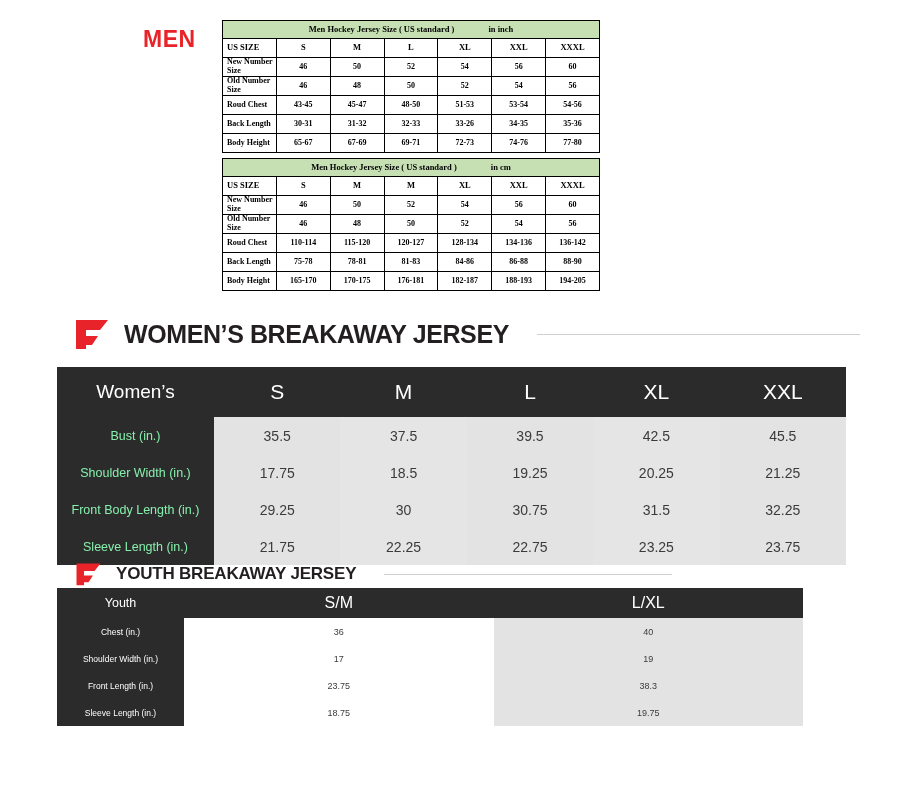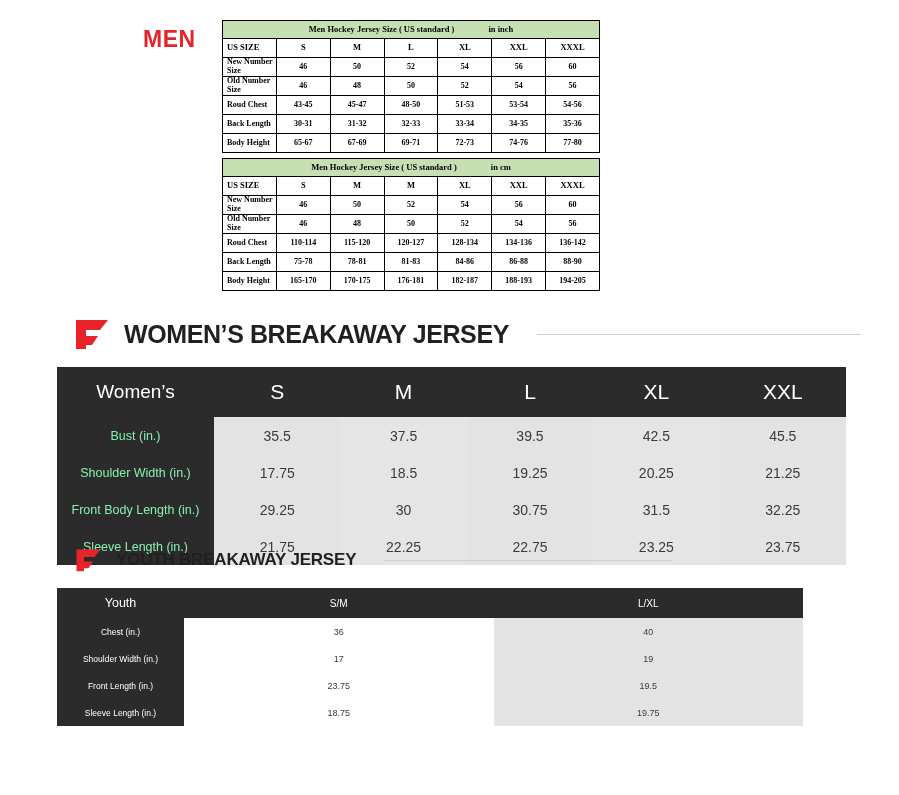--- a/index.html
+++ b/index.html
@@ -154,21 +154,21 @@
     color: #3b3b3b;
     height: 35px;
   }
   table.women tbody td.shade { background: #e3e3e3; }
   table.women tbody td.plain { background: #e5e5e5; }
 
   
   .youth-head {
     position: absolute;
     left: 72px;
-    top: 548px;
+    top: 562px;
     width: 600px;
   }
   .youth-table-wrap {
     position: absolute;
     left: 57px;
     top: 588px;
     width: 746px;
   }
   table.youth {
     border-collapse: collapse;
@@ -177,21 +177,21 @@
   }
   table.youth th, table.youth td {
     border: none;
     text-align: center;
     font-family: "Liberation Sans", sans-serif;
   }
   table.youth thead th {
     background: #2b2b2b;
     color: #ffffff;
     height: 28px;
-    font-size: 10px;
+    font-size: 16px;
     font-weight: normal;
   }
   table.youth thead th.corner {
     width: 125px;
     font-size: 12.5px;
   }
   table.youth tbody td.rowlabel {
     background: #2b2b2b;
     color: #ffffff;
     font-size: 8.5px;
@@ -255,21 +255,21 @@
           <td>48-50</td>
           <td>51-53</td>
           <td>53-54</td>
           <td>54-56</td>
         </tr>
         <tr>
           <td class="lbl">Back Length</td>
           <td>30-31</td>
           <td>31-32</td>
           <td>32-33</td>
-          <td>33-34</td>
+          <td>33-26</td>
           <td>34-35</td>
           <td>35-36</td>
         </tr>
         <tr>
           <td class="lbl">Body Height</td>
           <td>65-67</td>
           <td>67-69</td>
           <td>69-71</td>
           <td>72-73</td>
           <td>74-76</td>
@@ -432,21 +432,21 @@
         <td class="val shade">40</td>
       </tr>
       <tr>
         <td class="rowlabel">Shoulder Width (in.)</td>
         <td class="val plain">17</td>
         <td class="val shade">19</td>
       </tr>
       <tr>
         <td class="rowlabel">Front Length (in.)</td>
         <td class="val plain">23.75</td>
-        <td class="val shade">19.5</td>
+        <td class="val shade">38.3</td>
       </tr>
       <tr>
         <td class="rowlabel">Sleeve Length (in.)</td>
         <td class="val plain">18.75</td>
         <td class="val shade">19.75</td>
       </tr>
     </tbody>
   </table>
 </div>
 

